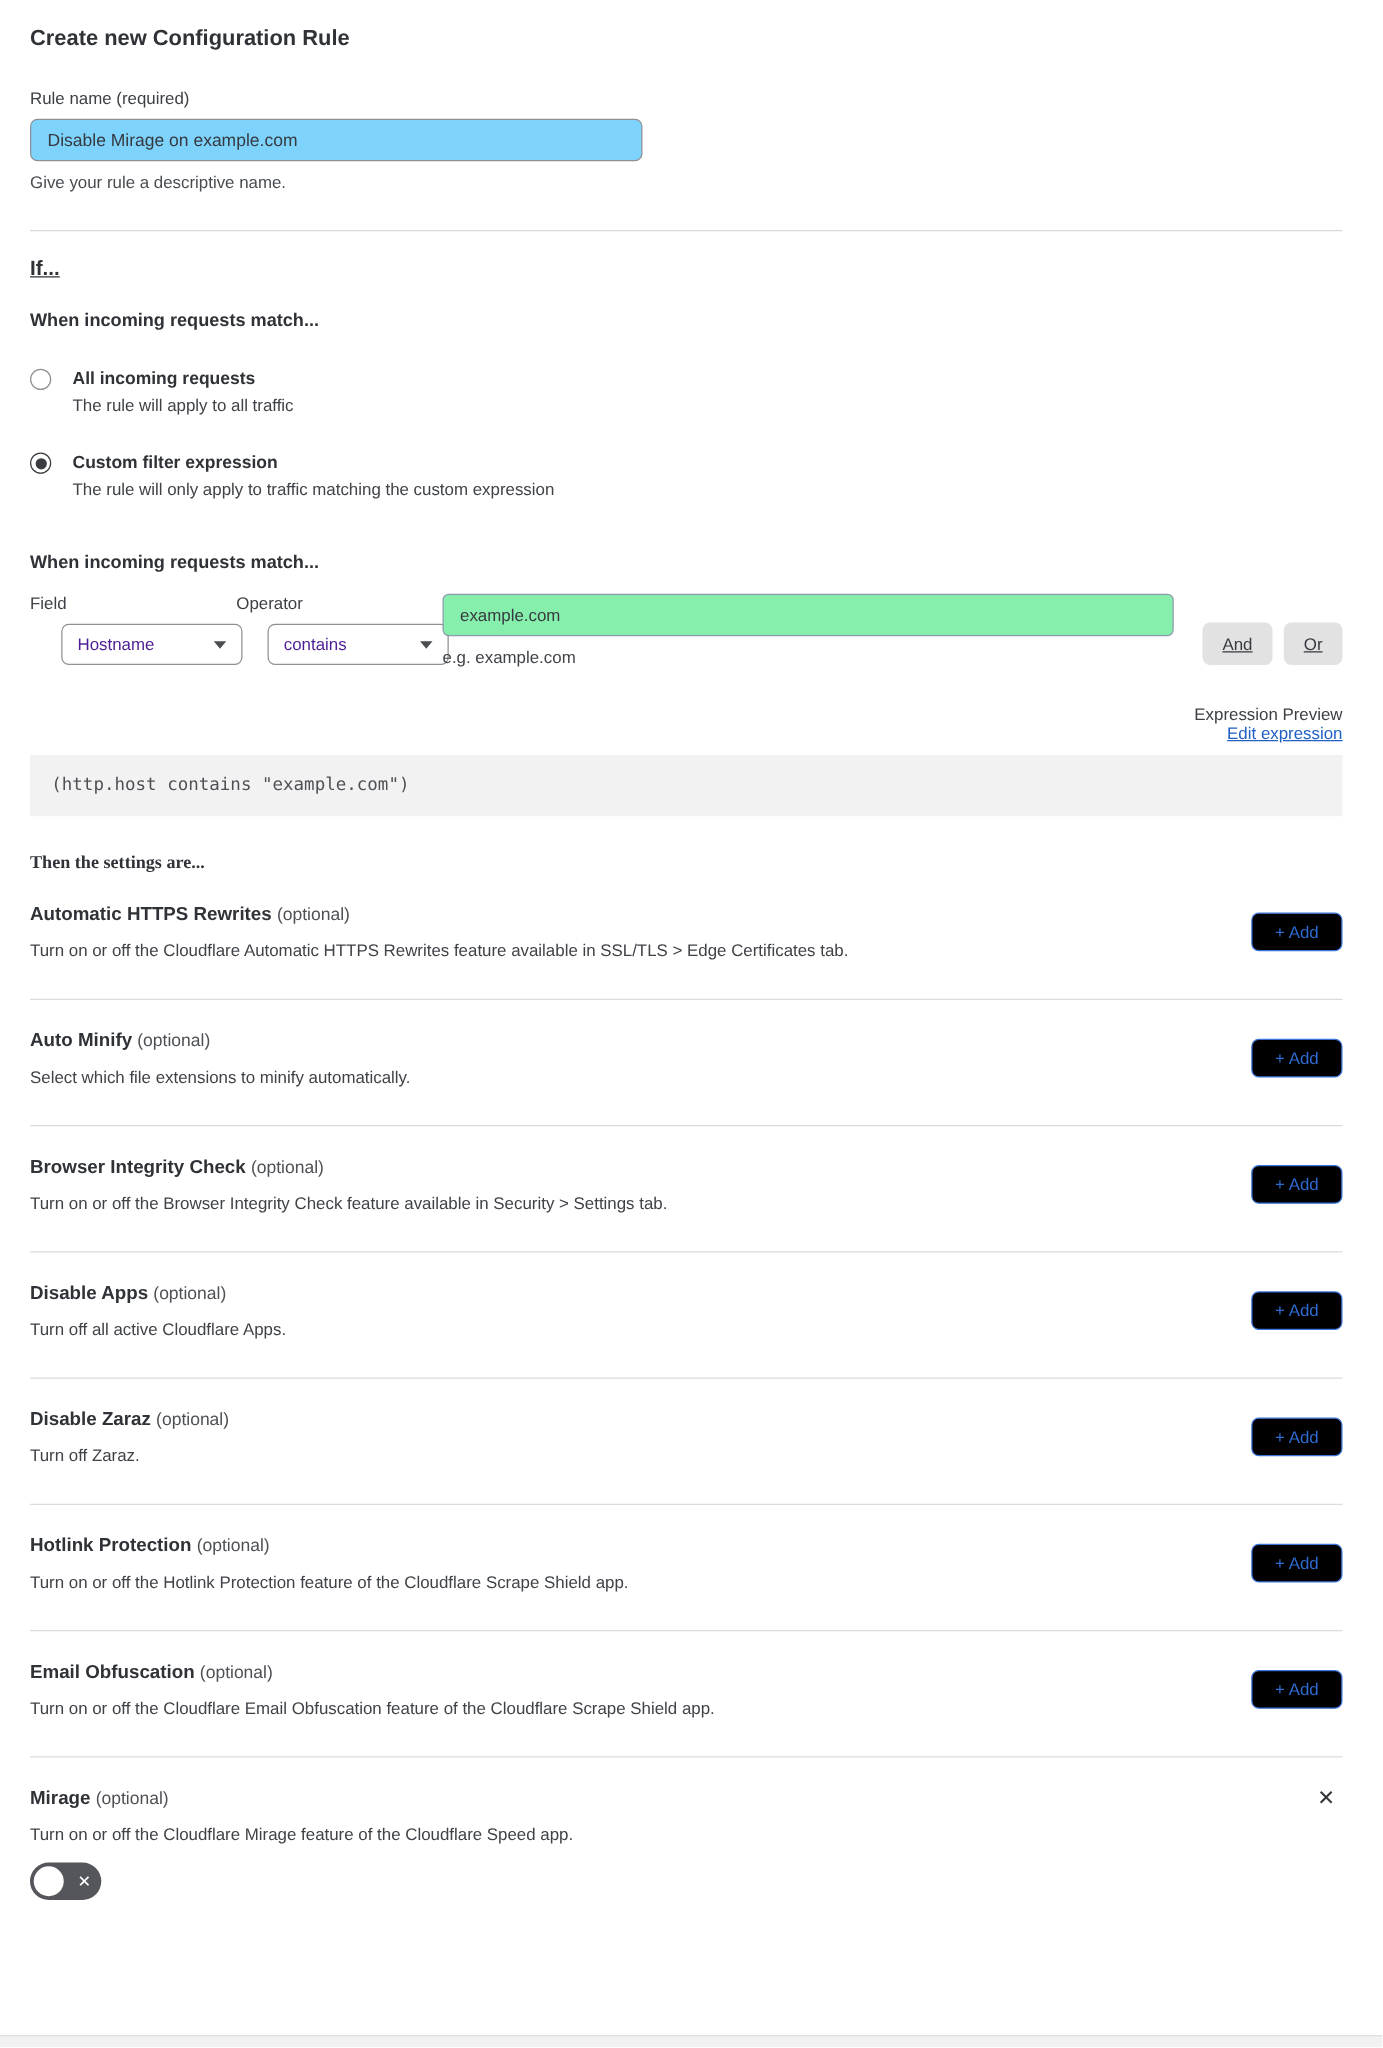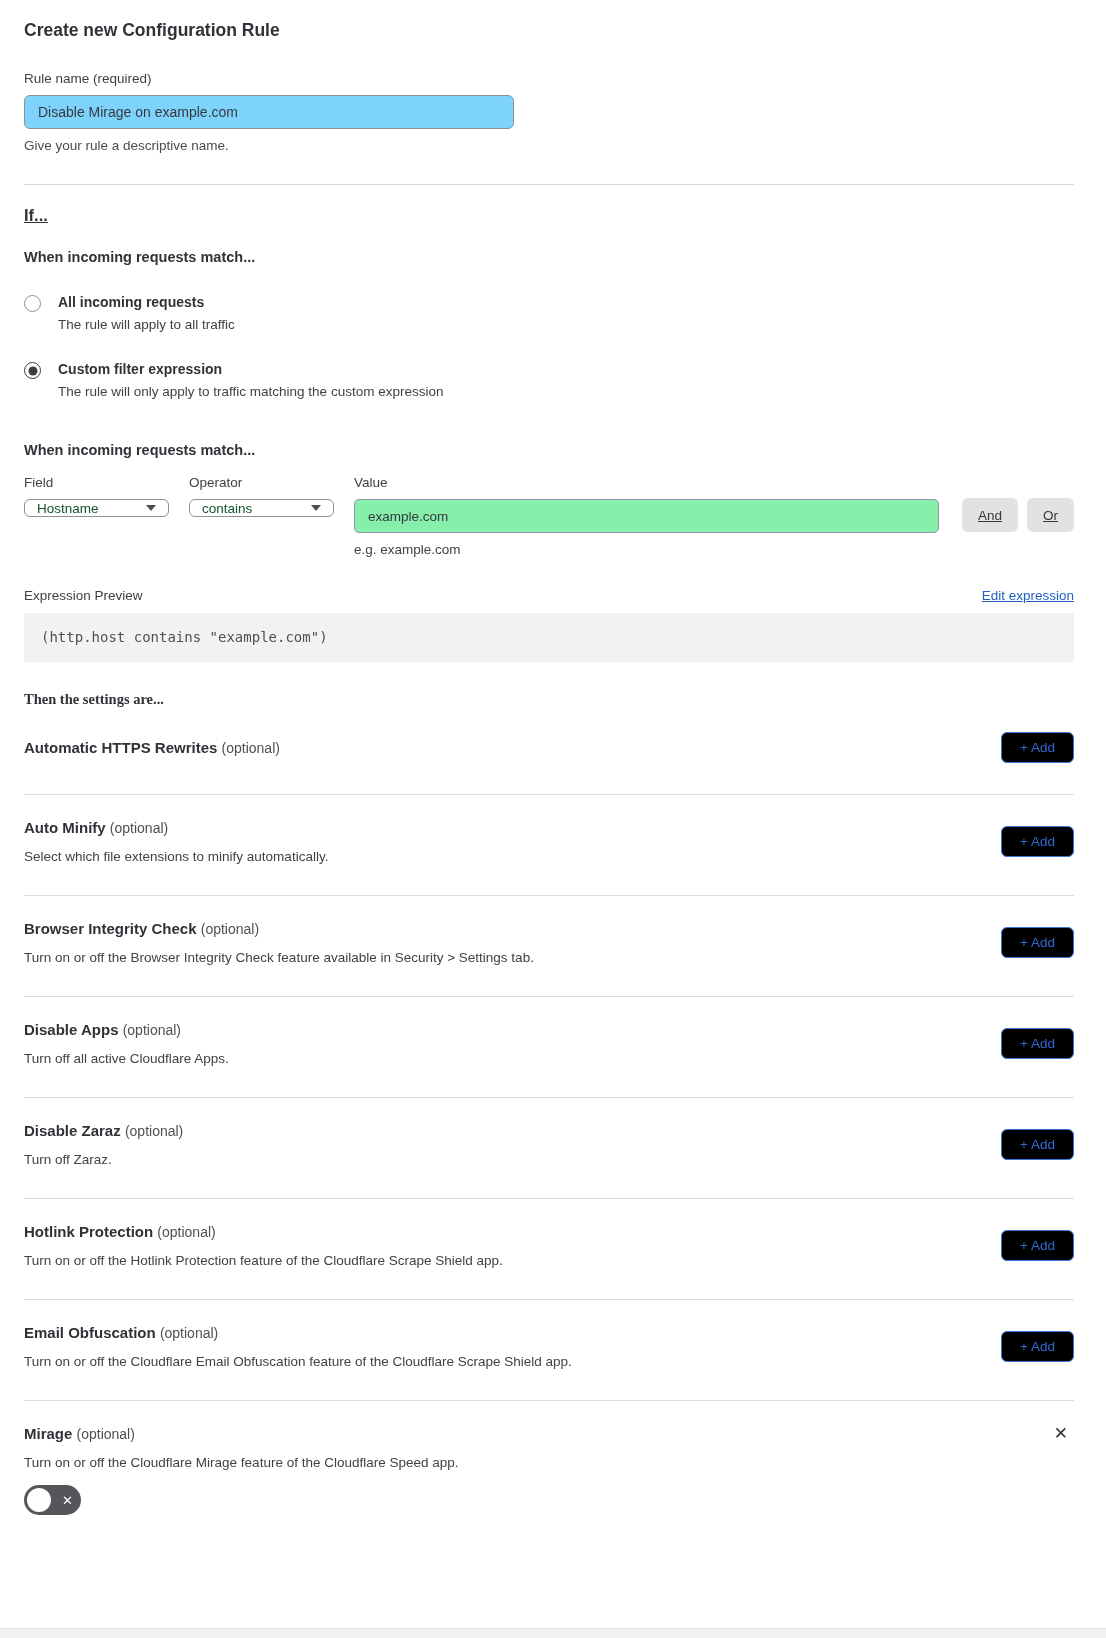--- a/index.html
+++ b/index.html
@@ -45,24 +45,25 @@
   }
   .radio-label { font-size: 14px; font-weight: bold; color: #2f3237; }
   .radio-desc { font-size: 13.5px; color: #3f4247; margin-top: 7px; font-weight: normal; }
 
   .builder { display: flex; align-items: flex-start; margin-top: 17px; gap: 12px; }
   .builder-col { display: flex; flex-direction: column; }
   .col-field { width: 145px; margin-right: 8px; }
   .col-operator { width: 145px; margin-right: 8px; }
   .col-value { flex: 1 1 auto; margin-right: 11px; }
   .select-box {
-    height: 18px; border: 1px solid #8d9196; border-radius: 6px; background: #fff;
+    height: 33px; border: 1px solid #8d9196; border-radius: 6px; background: #fff;
     display: flex; align-items: center; justify-content: space-between;
-    padding: 0 12px; font-size: 13.5px; color: #14532d; cursor: pointer; width: 100%;
-    font-family: "Liberation Sans", sans-serif;
+    padding: 0 12px; font-size: 13.5px; color: #4c1d95; cursor: pointer; width: 100%;
+    font-family: "Liberation Sans", sans-serif;
+    margin-left: 25px;
   }
   .caret {
     width: 0; height: 0;
     border-left: 5px solid transparent; border-right: 5px solid transparent;
     border-top: 6px solid #4a4d52;
   }
   .value-input {
     height: 34px; width: 100%;
     background: #86efac; border: 1px solid #8d9aae; border-radius: 5px;
     padding: 0 13px; font-size: 13.5px; color: #36393f; outline: none;
@@ -70,21 +71,21 @@
   }
   .andor { display: flex; gap: 9px; margin-top: 23px; text-decoration: underline; }
   .btn-gray {
     height: 34px; padding: 0 16px;
     background: #e2e2e2; border: none; border-radius: 6px;
     font-size: 13.5px; color: #36393f; cursor: pointer;
     font-family: "Liberation Sans", sans-serif;
   }
   .value-hint { font-size: 13.5px; color: #3f4247; margin-top: 9px; }
 
-  .preview-row { display: flex; justify-content: space-between; align-items: flex-end; margin-top: 31px; }
+  .preview-row { display: flex; justify-content: space-between; align-items: flex-end; margin-top: 31px; flex-direction: column; }
   .preview-label { font-size: 13.5px; color: #3c3f44; }
   .edit-link { font-size: 13.5px; color: #2160c4; text-decoration: underline; cursor: pointer; }
   .code-block {
     background: #f2f2f2; margin-top: 10px; padding: 16px 17px 17px;
     font-family: "DejaVu Sans Mono", monospace; font-size: 14px; color: #4d5055;
     white-space: pre;
   }
 
   .then-heading { font-size: 14.5px; font-weight: bold; color: #2f3237; margin: 29px 0 0 0; font-family: Liberation Serif, serif; }
 
@@ -170,41 +171,41 @@
       </div>
     </div>
     <div class="builder-col col-operator">
       <div class="field-label">Operator</div>
       <div class="select-box">
         <span>contains</span>
         <span class="caret"></span>
       </div>
     </div>
     <div class="builder-col col-value">
-      <div class="field-label">Value</div>
       <input class="value-input" type="text" value="example.com" style="">
       <div class="value-hint">e.g. example.com</div>
     </div>
     <div class="andor">
       <button class="btn-gray">And</button>
       <button class="btn-gray">Or</button>
     </div>
   </div>
 
   <div class="preview-row">
     <span class="preview-label">Expression Preview</span>
     <a class="edit-link">Edit expression</a>
   </div>
   <div class="code-block">(http.host contains "example.com")</div>
 
   <h3 class="then-heading">Then the settings are...</h3>
 
   <div class="setting">
     <div>
       <div class="setting-title"><span>Automatic HTTPS Rewrites</span> <span class="optional">(optional)</span></div>
+      <div class="setting-desc">Turn on or off the Cloudflare Automatic HTTPS Rewrites feature available in SSL/TLS &gt; Edge Certificates tab.</div>
     </div>
     <button class="add-btn">+ Add</button>
   </div>
 
   <div class="setting">
     <div>
       <div class="setting-title"><span>Auto Minify</span> <span class="optional">(optional)</span></div>
       <div class="setting-desc">Select which file extensions to minify automatically.</div>
     </div>
     <button class="add-btn">+ Add</button>

